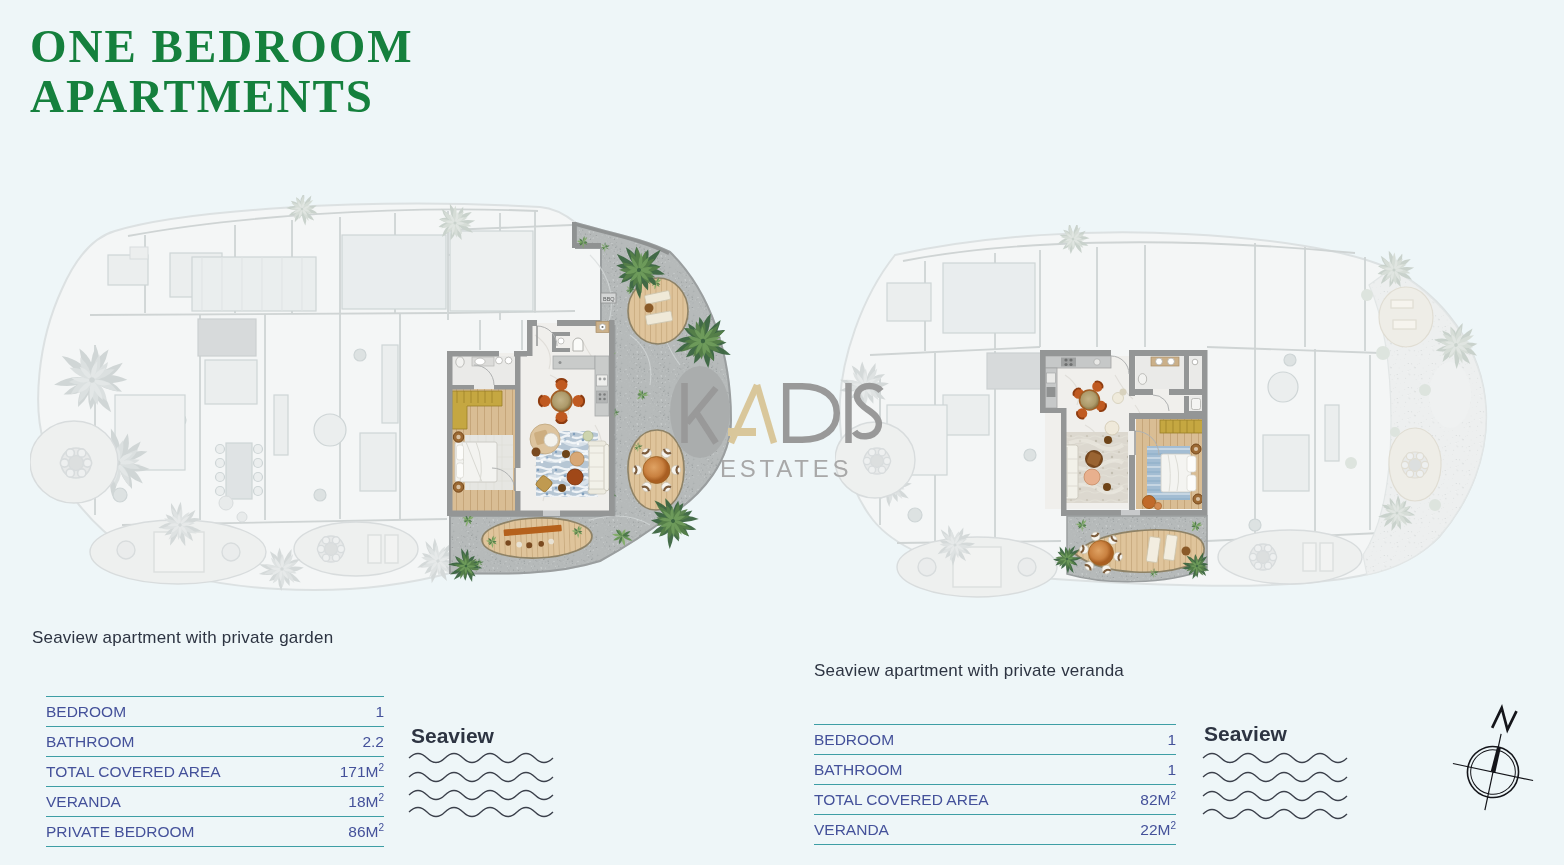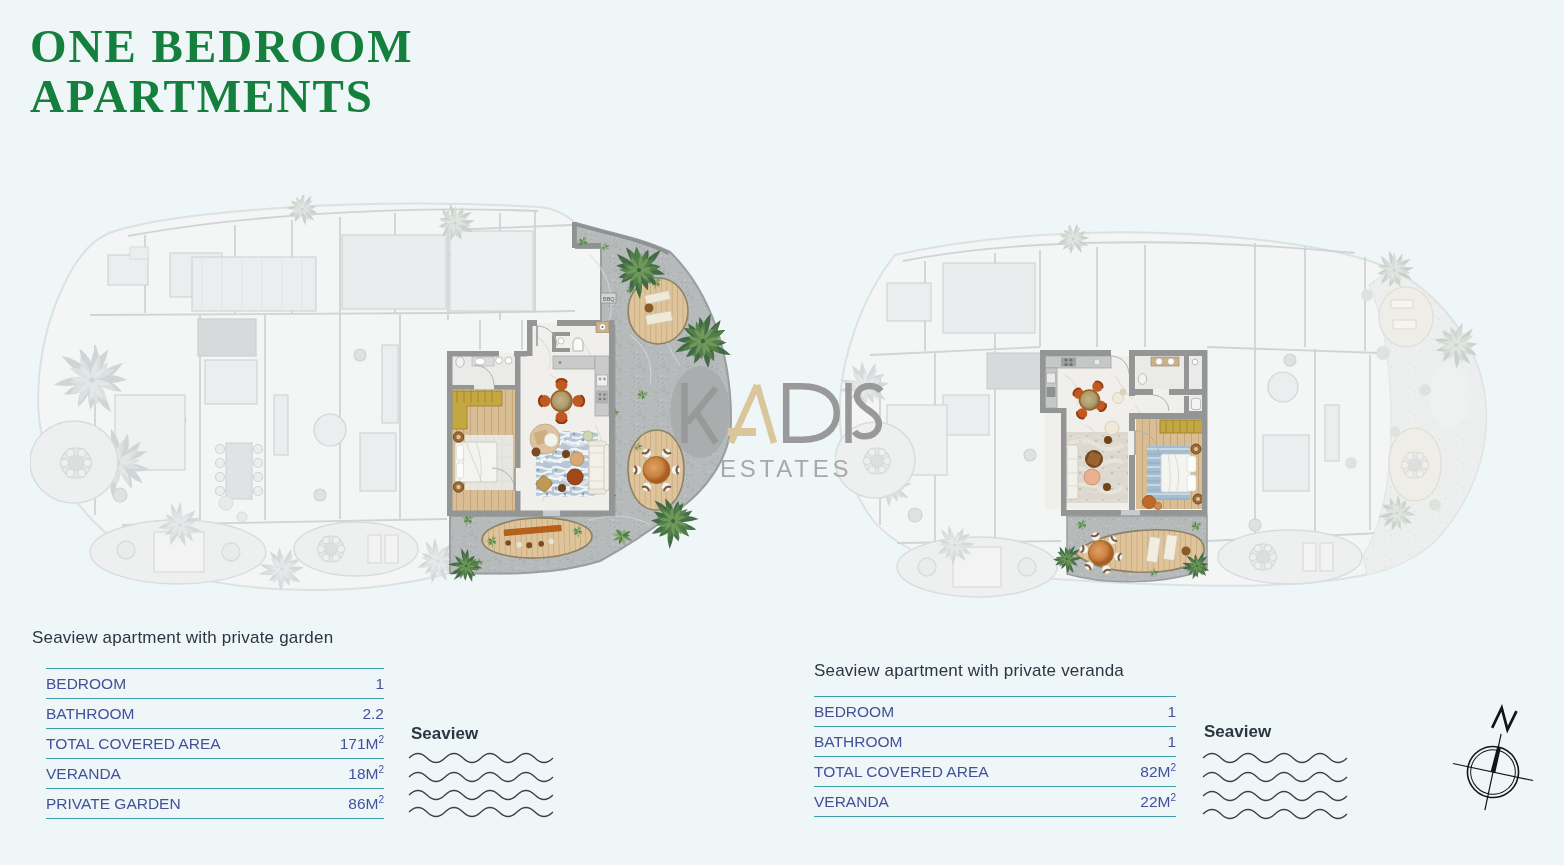--- a/index.html
+++ b/index.html
@@ -1,25 +1,25 @@
 <!DOCTYPE html>
 <html><head>
 <meta charset="utf-8">
 <style>
 html,body{margin:0;padding:0;}
 body{width:1564px;height:865px;background:#eef6f8;font-family:"Liberation Sans",sans-serif;position:relative;overflow:hidden;}
 .abs{position:absolute;}
 #title{left:30px;top:21px;font-family:"Liberation Serif",serif;font-weight:bold;color:#15803d;font-size:47px;line-height:50px;letter-spacing:2px;}
 .thead{font-size:17px;color:#2d3442;letter-spacing:0.2px;}
-table.spec{border-collapse:collapse;}
+table.spec{border-collapse:collapse;margin-top:28px;}
 table.spec td{border-top:1px solid #3d9ea5;font-size:15.5px;color:#44519a;padding:0;height:29px;vertical-align:middle;}
 table.spec tr.last td{border-bottom:1px solid #3d9ea5;}
 td.v{text-align:right;}
 sup{font-size:10px;}
-.sv{font-weight:bold;font-size:17px;color:#2d3442;}
+.sv{font-weight:bold;font-size:21px;color:#2d3442;}
 </style>
 </head>
 <body>
 
 <div id="title" class="abs">ONE BEDROOM<br>APARTMENTS</div>
 
 <svg id="planL" class="abs" style="left:30px;top:195px" width="706" height="415" viewBox="0 0 706 415">
 <defs>
 <pattern id="pav" width="24" height="24" patternUnits="userSpaceOnUse">
 <rect width="24" height="24" fill="#b6baba"></rect>
@@ -1470,21 +1470,21 @@
       </tr>
 <tr>
         <td>TOTAL COVERED AREA</td>
         <td class="v">171M<sup>2</sup></td>
       </tr>
 <tr>
         <td>VERANDA</td>
         <td class="v">18M<sup>2</sup></td>
       </tr>
 <tr class="last">
-        <td>PRIVATE GARDEN</td>
+        <td>PRIVATE BEDROOM</td>
         <td class="v">86M<sup>2</sup></td>
       </tr>
 </tbody>
   </table>
 
 <div class="abs sv" style="left:411px;top:724px;">Seaview</div>
 
 <svg class="abs" style="left:407px;top:750px" width="150" height="70" viewBox="0 0 150 70">
 <g fill="none" stroke="#3c414c" stroke-width="1.3">
 <path d="M 2,8 q 9,-9 18,0 t 18,0 t 18,0 t 18,0 t 18,0 t 18,0 t 18,0 t 18,0"></path>

